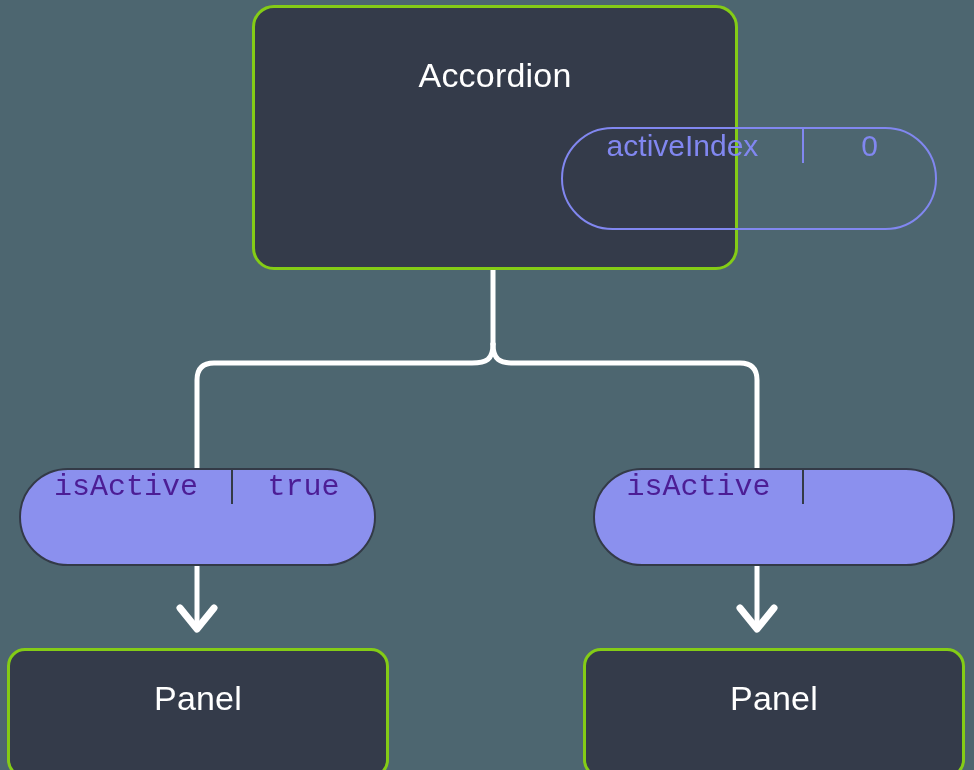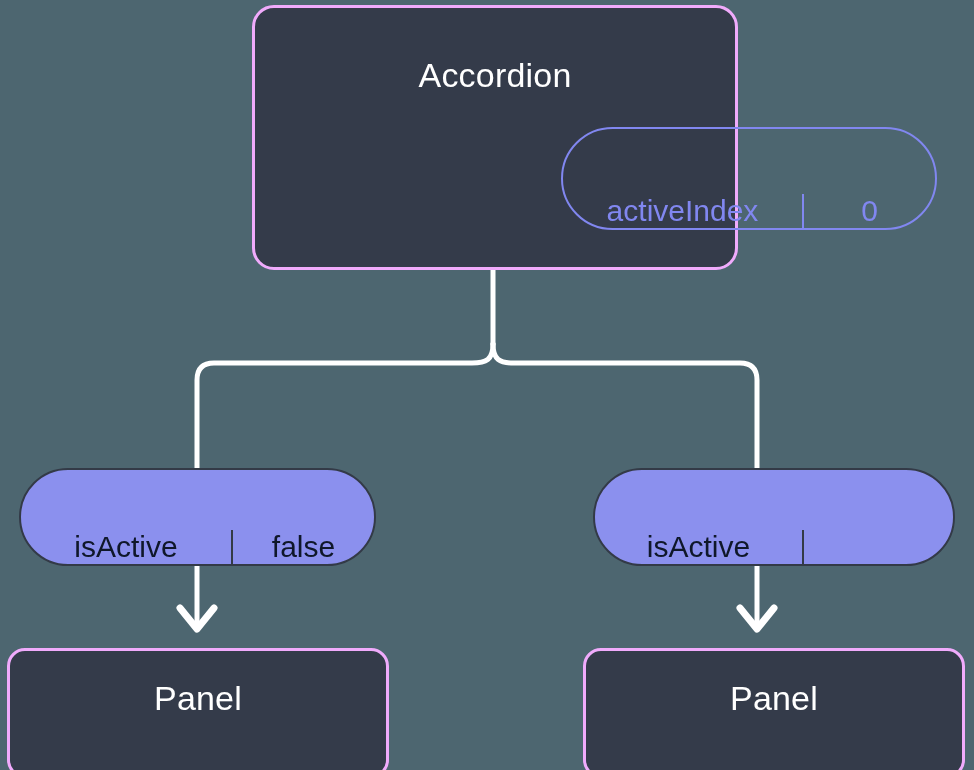--- a/index.html
+++ b/index.html
@@ -26,21 +26,21 @@
     width: 974px;
     height: 770px;
     pointer-events: none;
   }
 
   
   .node-box {
     position: absolute;
     box-sizing: border-box;
     background: #343b4a;
-    border: 3px solid #f0abfc;
+    border: 3px solid #84cc16;
     border-radius: 18px;
   }
   #accordion-box {
     left: 252px;
     top: 5px;
     width: 486px;
     height: 265px;
     border-radius: 22px;
   }
   .panel-box {
@@ -63,21 +63,21 @@
     white-space: nowrap;
   }
   #accordion-box .node-title { top: 48px; }
   .panel-box .node-title     { top: 28px; }
 
   
   .pill {
     position: absolute;
     box-sizing: border-box;
     display: flex;
-    align-items: flex-end;
+    align-items: flex-start;
     border-radius: 999px;
     overflow: hidden;
   }
   .pill .pill-key,
   .pill .pill-val {
     display: flex;
     align-items: center;
     justify-content: center;
     white-space: nowrap;
     font-size: 30px;
@@ -105,21 +105,22 @@
 
   
   .prop-pill {
     top: 468px;
     height: 98px;
     background: #8b90ee;
     border: 2px solid #333a47;
   }
   .prop-pill .pill-key,
   .prop-pill .pill-val {
-    color: #0f172a;
+    color: #4c1d95;
+    font-family: Liberation Mono, monospace;
   }
   .prop-pill .pill-key {
     border-right: 2px solid #333a47;
   }
 
   #prop-pill-left  { left: 19px;  width: 357px; }
   #prop-pill-left  .pill-key { flex: 0 0 210px; }
   #prop-pill-left  .pill-val { flex: 1 1 auto; }
 
   #prop-pill-right { left: 593px; width: 362px; }
@@ -150,21 +151,21 @@
     <div class="node-title">Accordion</div>
 
     <div class="pill" id="state-pill">
       <div class="pill-key">activeIndex</div>
       <div class="pill-val">0</div>
     </div>
   </div>
 
   <div class="pill prop-pill" id="prop-pill-left">
     <div class="pill-key">isActive</div>
-    <div class="pill-val">false</div>
+    <div class="pill-val">true</div>
   </div>
 
   <div class="pill prop-pill" id="prop-pill-right">
     <div class="pill-key">isActive</div>
   </div>
 
   <div class="node-box panel-box" id="panel-box-left">
     <div class="node-title">Panel</div>
   </div>
 

